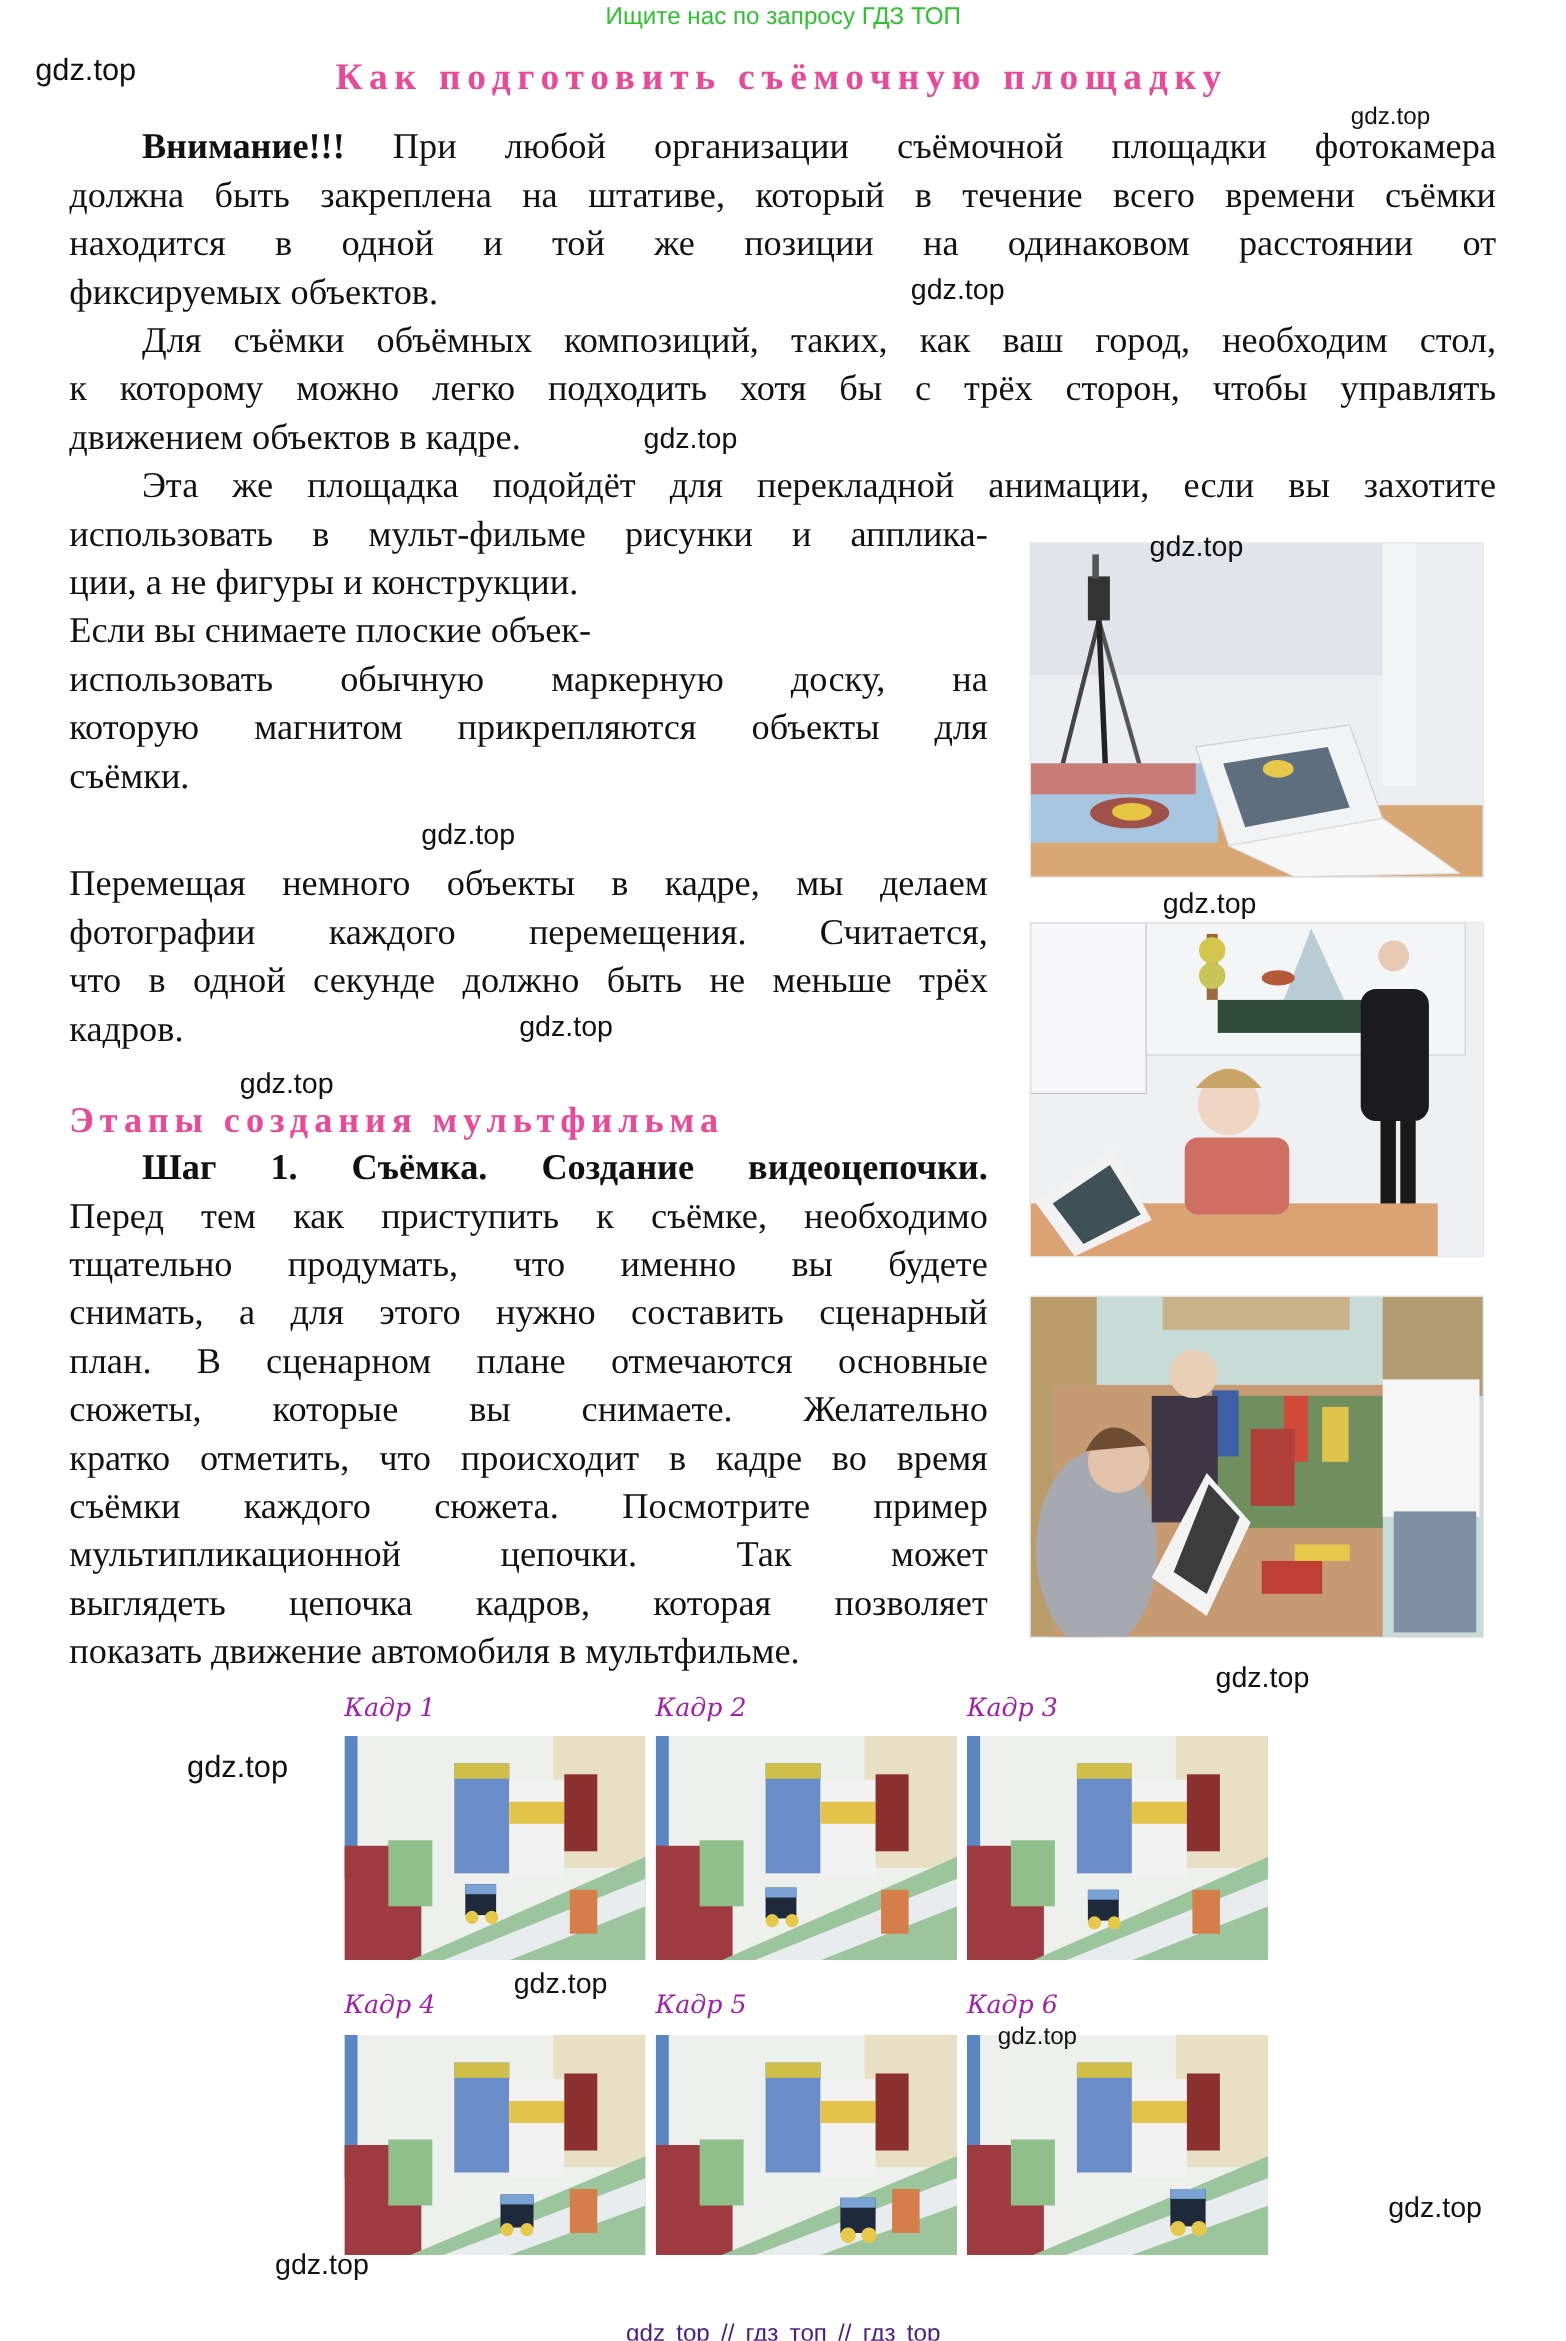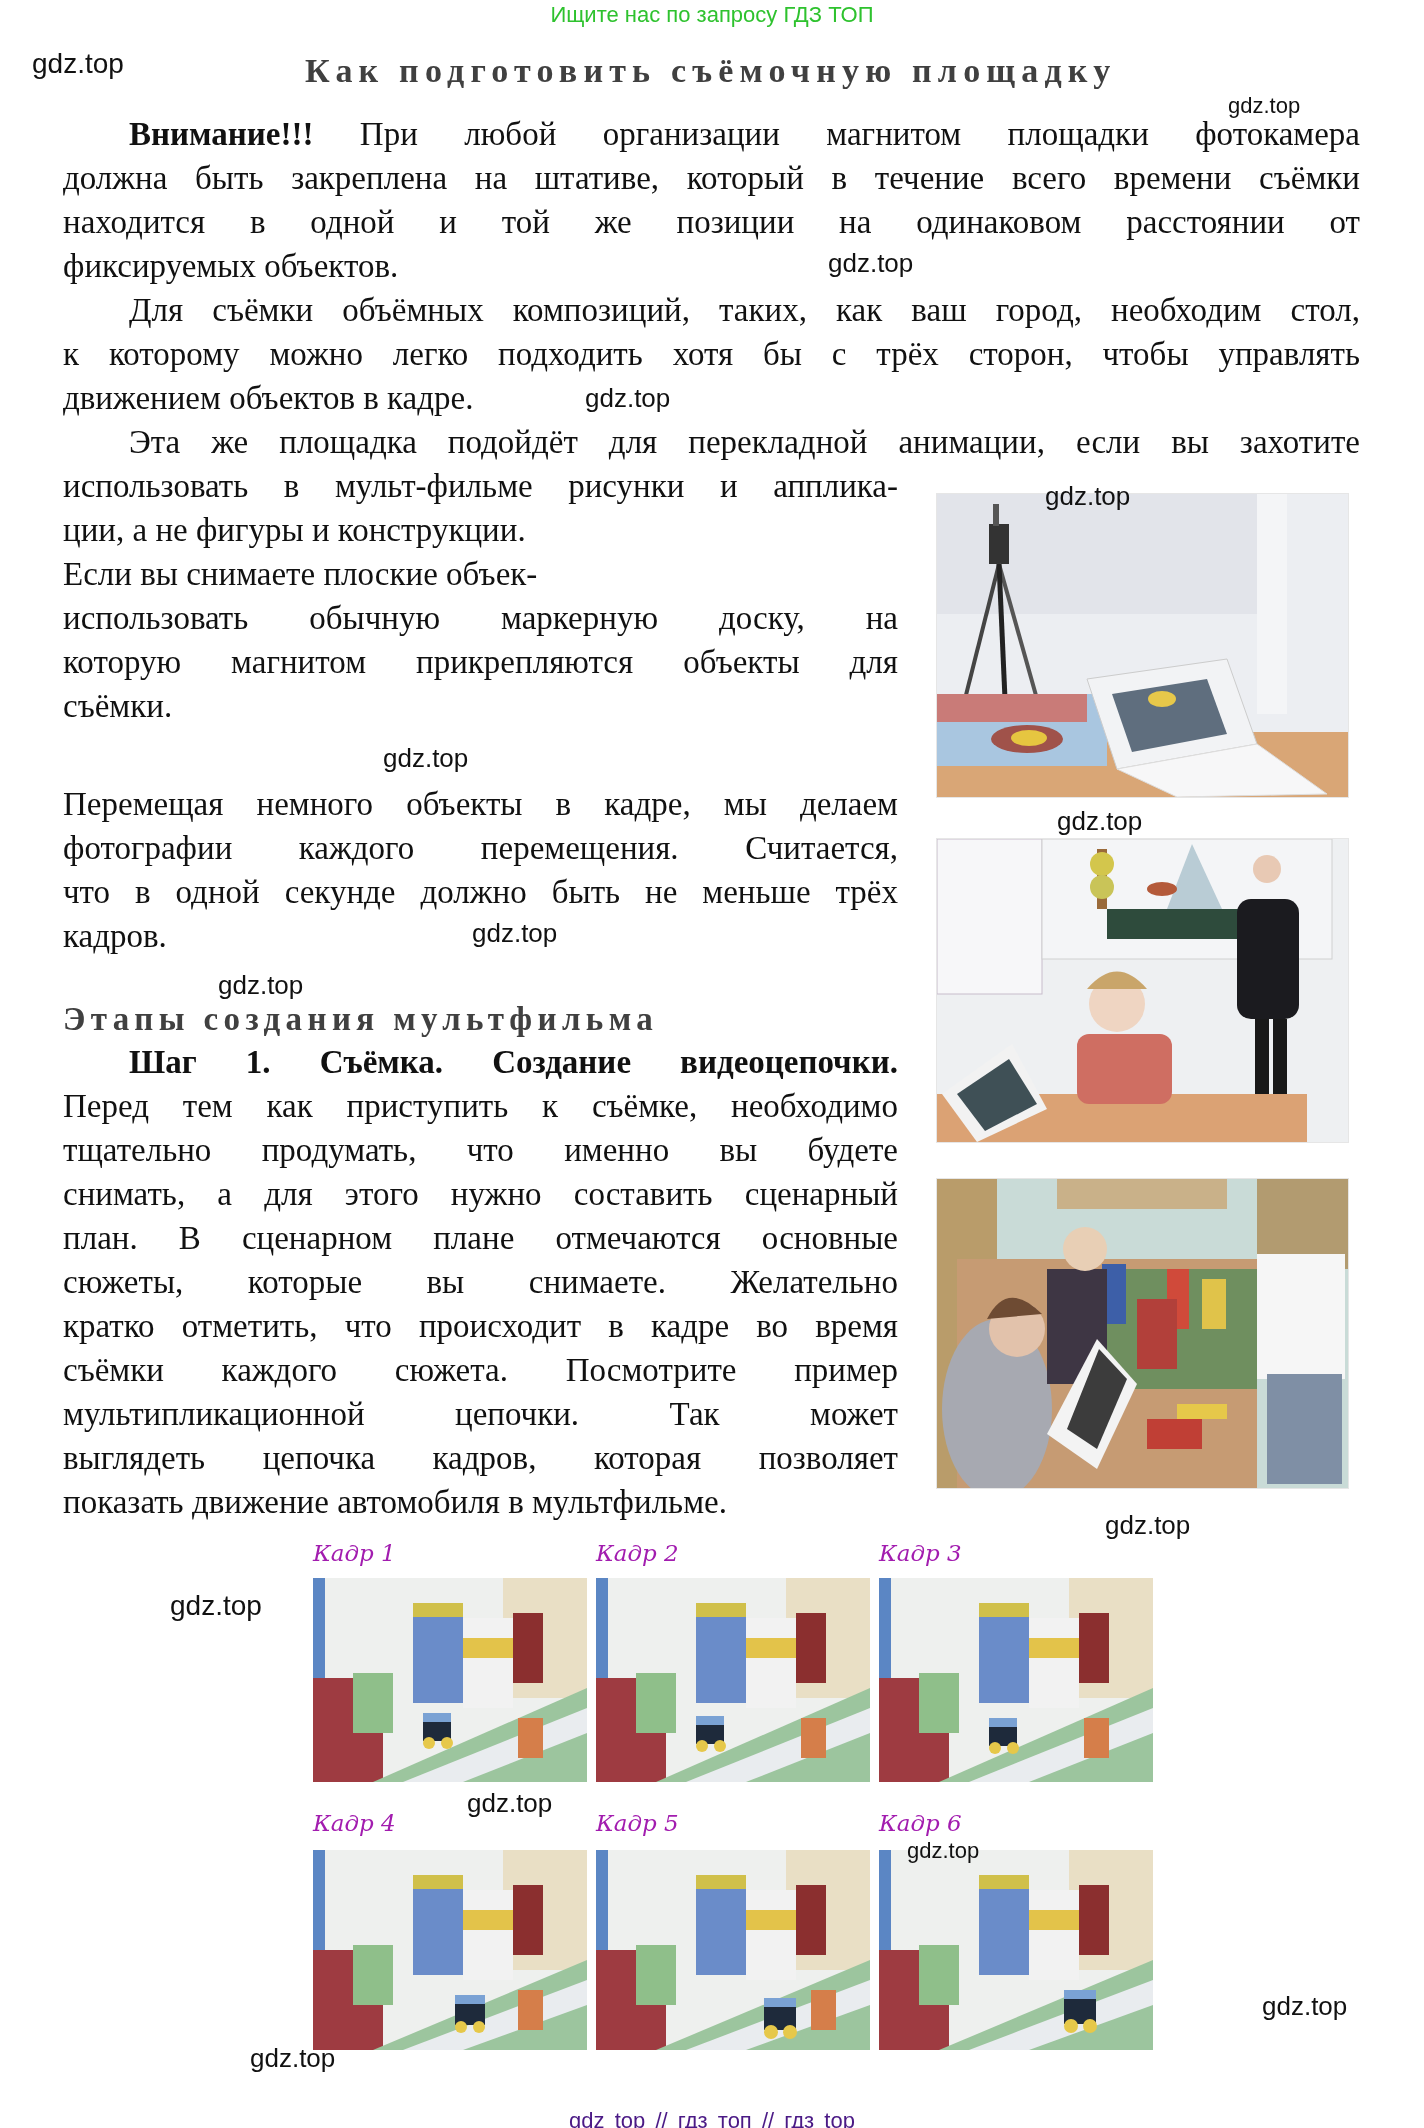--- a/index.html
+++ b/index.html
@@ -17,21 +17,21 @@
   }
   .wm {
     font-family: "Liberation Sans", sans-serif; color: #111; line-height: 1;
     white-space: nowrap;
   }
   .wm.lg { font-size: 28px; }
   .wm.md { font-size: 26px; }
   .wm.sm { font-size: 22px; }
 
   .heading {
-    font-family: "Liberation Serif", serif; font-weight: bold; color: #404040;
+    font-family: "Liberation Serif", serif; font-weight: bold; color: #ec4899;
     white-space: nowrap; line-height: 1;
   }
   .heading.h1 { top: 54px; left: 305px; font-size: 34px; letter-spacing: 6.2px; }
   .heading.h2 { top: 1003px; left: 63px; font-size: 33px; letter-spacing: 5.4px; }
 
   .txt {
     font-family: "Liberation Serif", serif; font-size: 33px; color: #111;
     line-height: 44px; text-align: justify; text-align-last: left;
     transform-origin: 0 0;
   }
@@ -50,21 +50,21 @@
   .frame-img { position: absolute; overflow: hidden; }
 </style>
 </head>
 <body>
 
 <div class="abs top-banner">Ищите нас по запросу ГДЗ ТОП</div>
 
 <div class="abs heading h1">Как подготовить съёмочную площадку</div>
 
 <div class="abs txt" style="left:63px; top:112px; width:1297px;">
-  <span class="just indent"><b class="bold">Внимание!!!</b><span> При любой организации магнитом площадки фотокамера</span></span>
+  <span class="just indent"><b class="bold">Внимание!!!</b><span> При любой организации съёмочной площадки фотокамера</span></span>
   <span class="just">должна быть закреплена на штативе, который в течение всего времени съёмки</span>
   <span class="just">находится в одной и той же позиции на одинаковом расстоянии от</span>
   <span class="line">фиксируемых объектов.</span>
 </div>
 
 <div class="abs txt" style="left:63px; top:288px; width:1297px;">
   <span class="just indent">Для съёмки объёмных композиций, таких, как ваш город, необходим стол,</span>
   <span class="just">к которому можно легко подходить хотя бы с трёх сторон, чтобы управлять</span>
   <span class="line">движением объектов в кадре.</span>
 </div>

